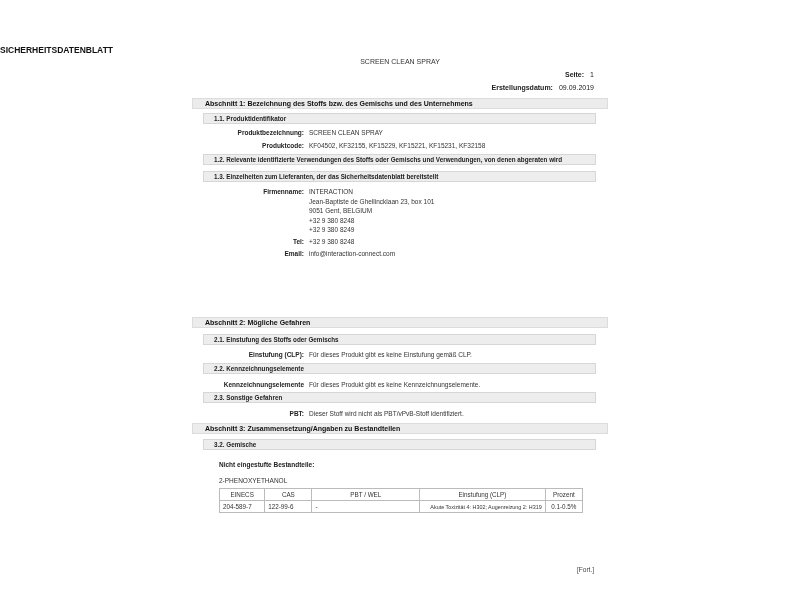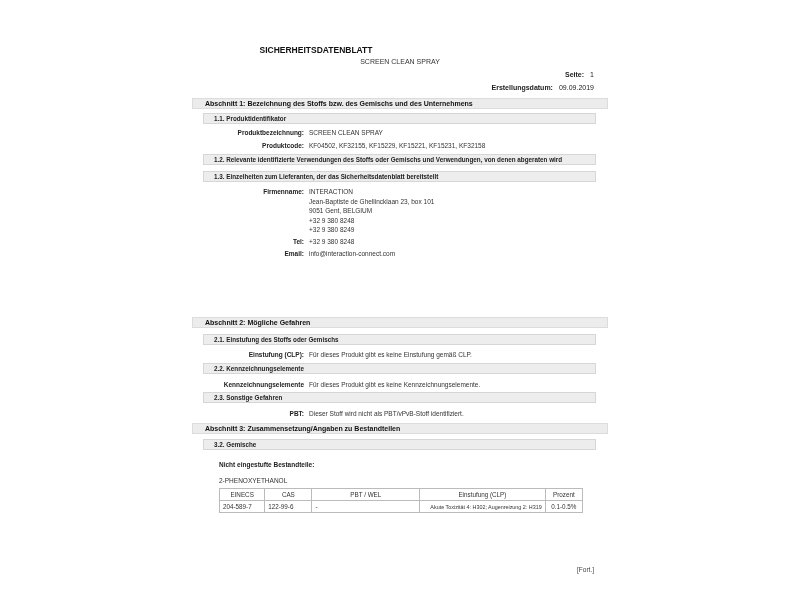--- a/index.html
+++ b/index.html
@@ -1,21 +1,21 @@
 <!DOCTYPE html>
 <html><head>
 <meta charset="utf-8">
 <style>
   html, body { margin: 0; padding: 0; }
   body {
     width: 800px; height: 600px; background: #ffffff; position: relative; overflow: hidden;
     font-family: "Liberation Sans", sans-serif; color: #222; font-size: 7px;
   }
   .abs { position: absolute; }
-  .title { left: 0; width: 632px; text-align: center; top: 45px; font-weight: bold; font-size: 8.5px; color: #111; }
+  .title { left: 0; width: 632px; text-align: left; top: 45px; font-weight: bold; font-size: 8.5px; color: #111; }
   .subtitle { left: 0; width: 800px; text-align: center; top: 58px; font-size: 7px; color: #333; }
   .meta-row { position: absolute; right: 206px; font-size: 7px; }
   .meta-row .k { font-weight: bold; margin-right: 6px; }
   .section {
     position: absolute; left: 192px; width: 416px; height: 11px;
     background: #ececec; border: 1px solid #dcdcdc; box-sizing: border-box;
     font-weight: bold; font-size: 7px; line-height: 9px; padding-left: 12px; color: #111;
   }
   .sub {
     position: absolute; left: 203px; width: 393px; height: 11px;

